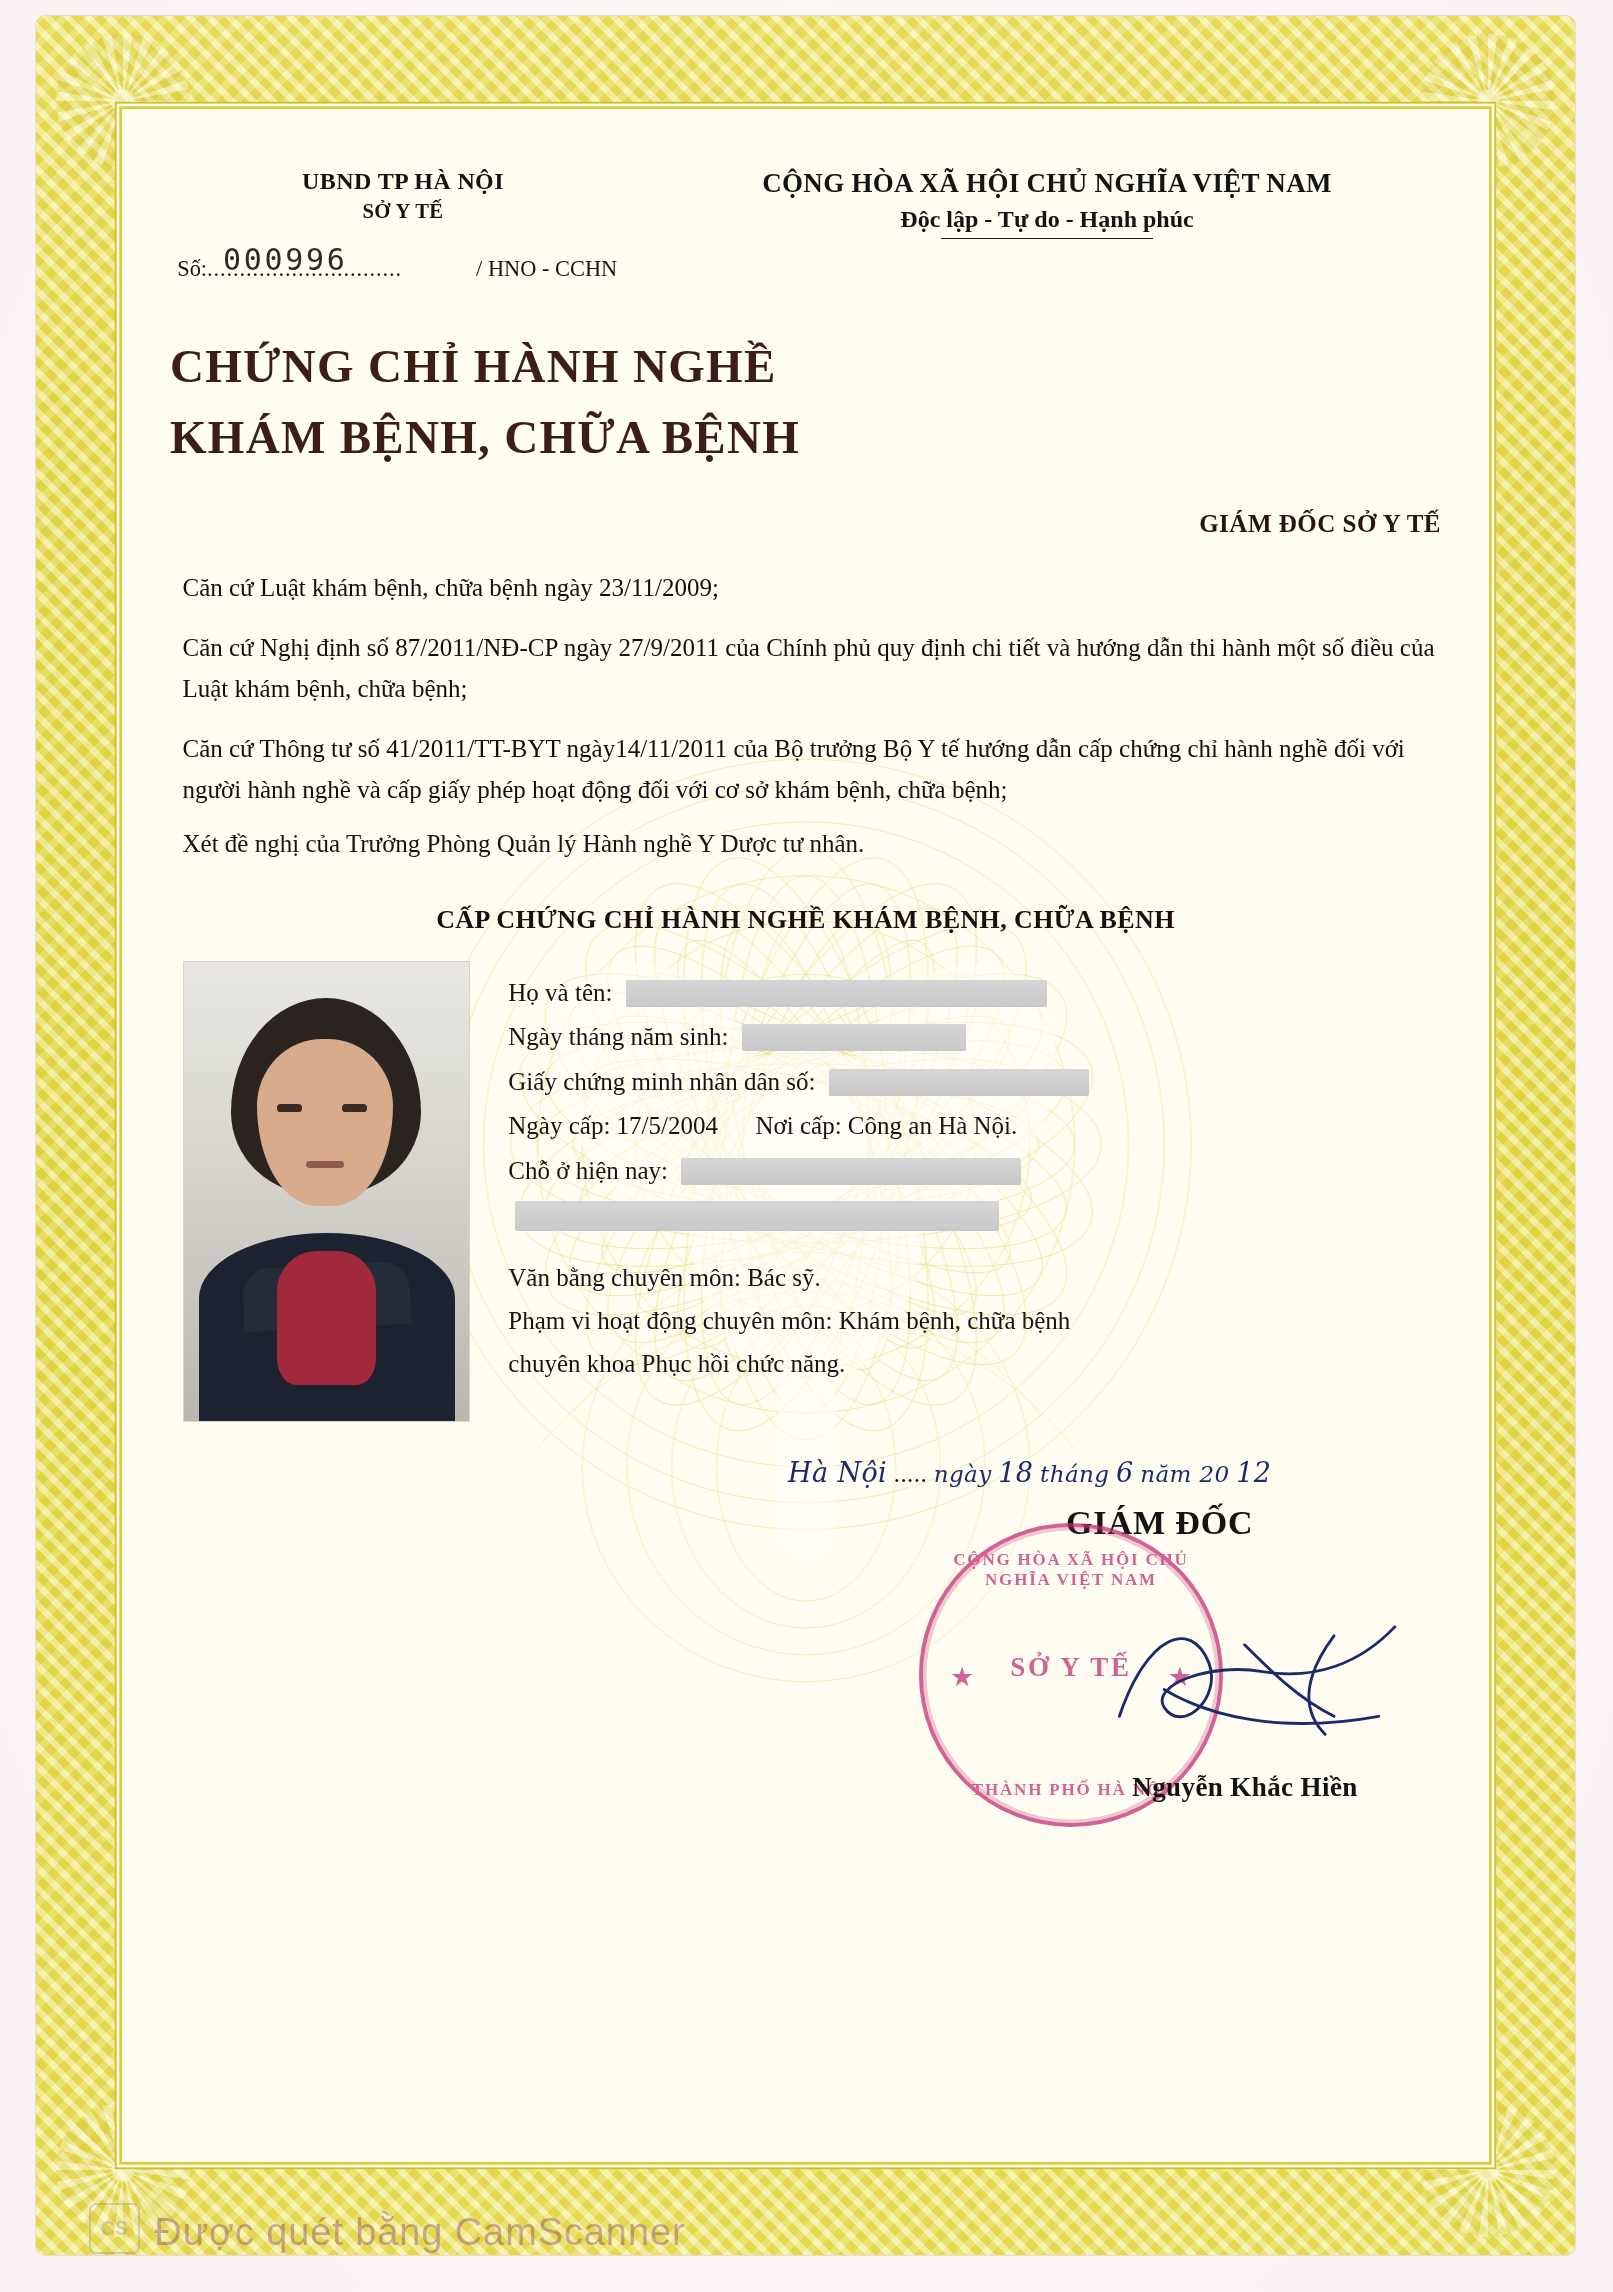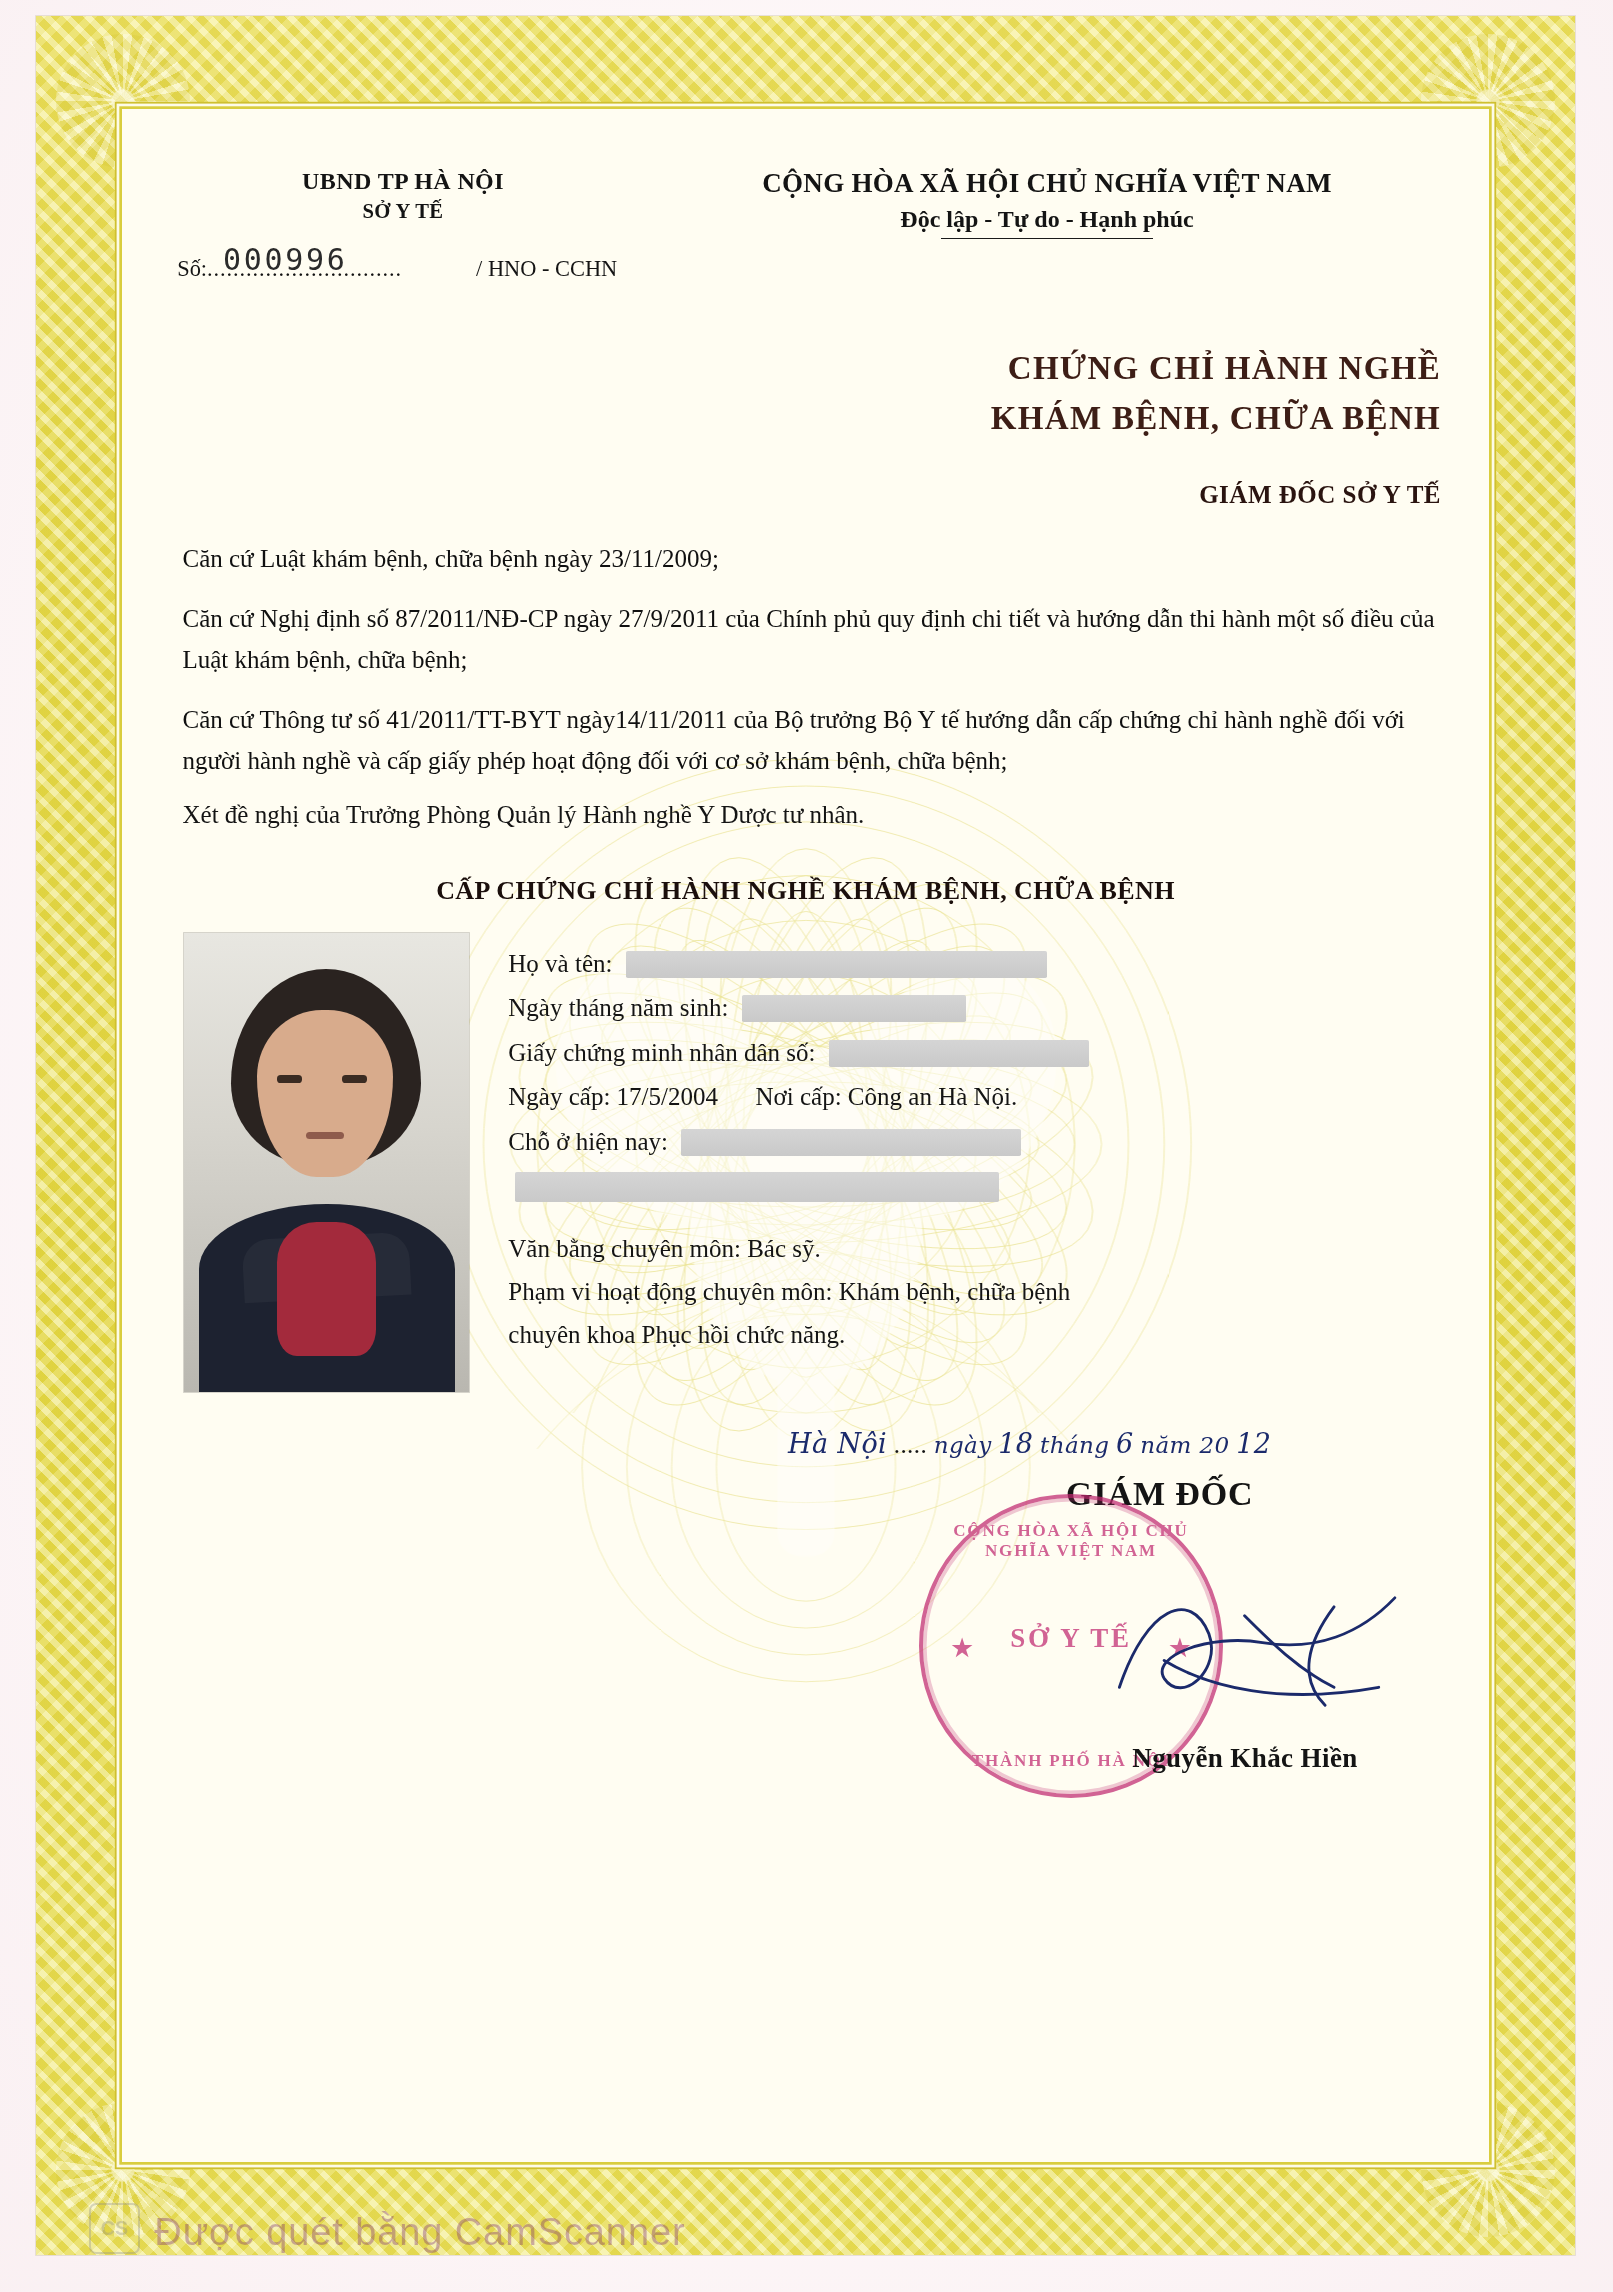--- a/index.html
+++ b/index.html
@@ -35,20 +35,21 @@
   
   .certificate {
     position: absolute;
     left: 36px;
     top: 16px;
     width: 1539px;
     height: 2239px;
     background: #bef264;
     box-shadow: 0 0 0 0.9px rgba(190,180,150,0.35);
     overflow: hidden;
+    border-radius: 9px;
   }
 
   
   .border-outer {
     position: absolute;
     inset: 0;
     background:
       linear-gradient(180deg, #f3e96a 0%, #eadf4e 20%, #e8dd45 55%, #efe760 100%);
   }
   .border-outer::before {
@@ -184,23 +185,23 @@
     bottom: 5.4px;
     font-family: "DejaVu Sans Mono", "Liberation Mono", monospace;
     font-size: 30px;
     letter-spacing: 2.7px;
     color: #2b2b2b;
   }
   .serial-suffix { font-size: 22.4px; }
 
   
   .title-main {
-    margin-top: 62px;
-    text-align: right;
-    font-size: 33px;
+    margin-top: 49px;
+    text-align: left;
+    font-size: 47px;
     font-weight: bold;
     letter-spacing: 1.3px;
     color: #3d1e16;
     line-height: 1.5;
   }
   .subtitle {
     margin-top: 38px;
     text-align: right;
     font-size: 25px;
     font-weight: bold;

